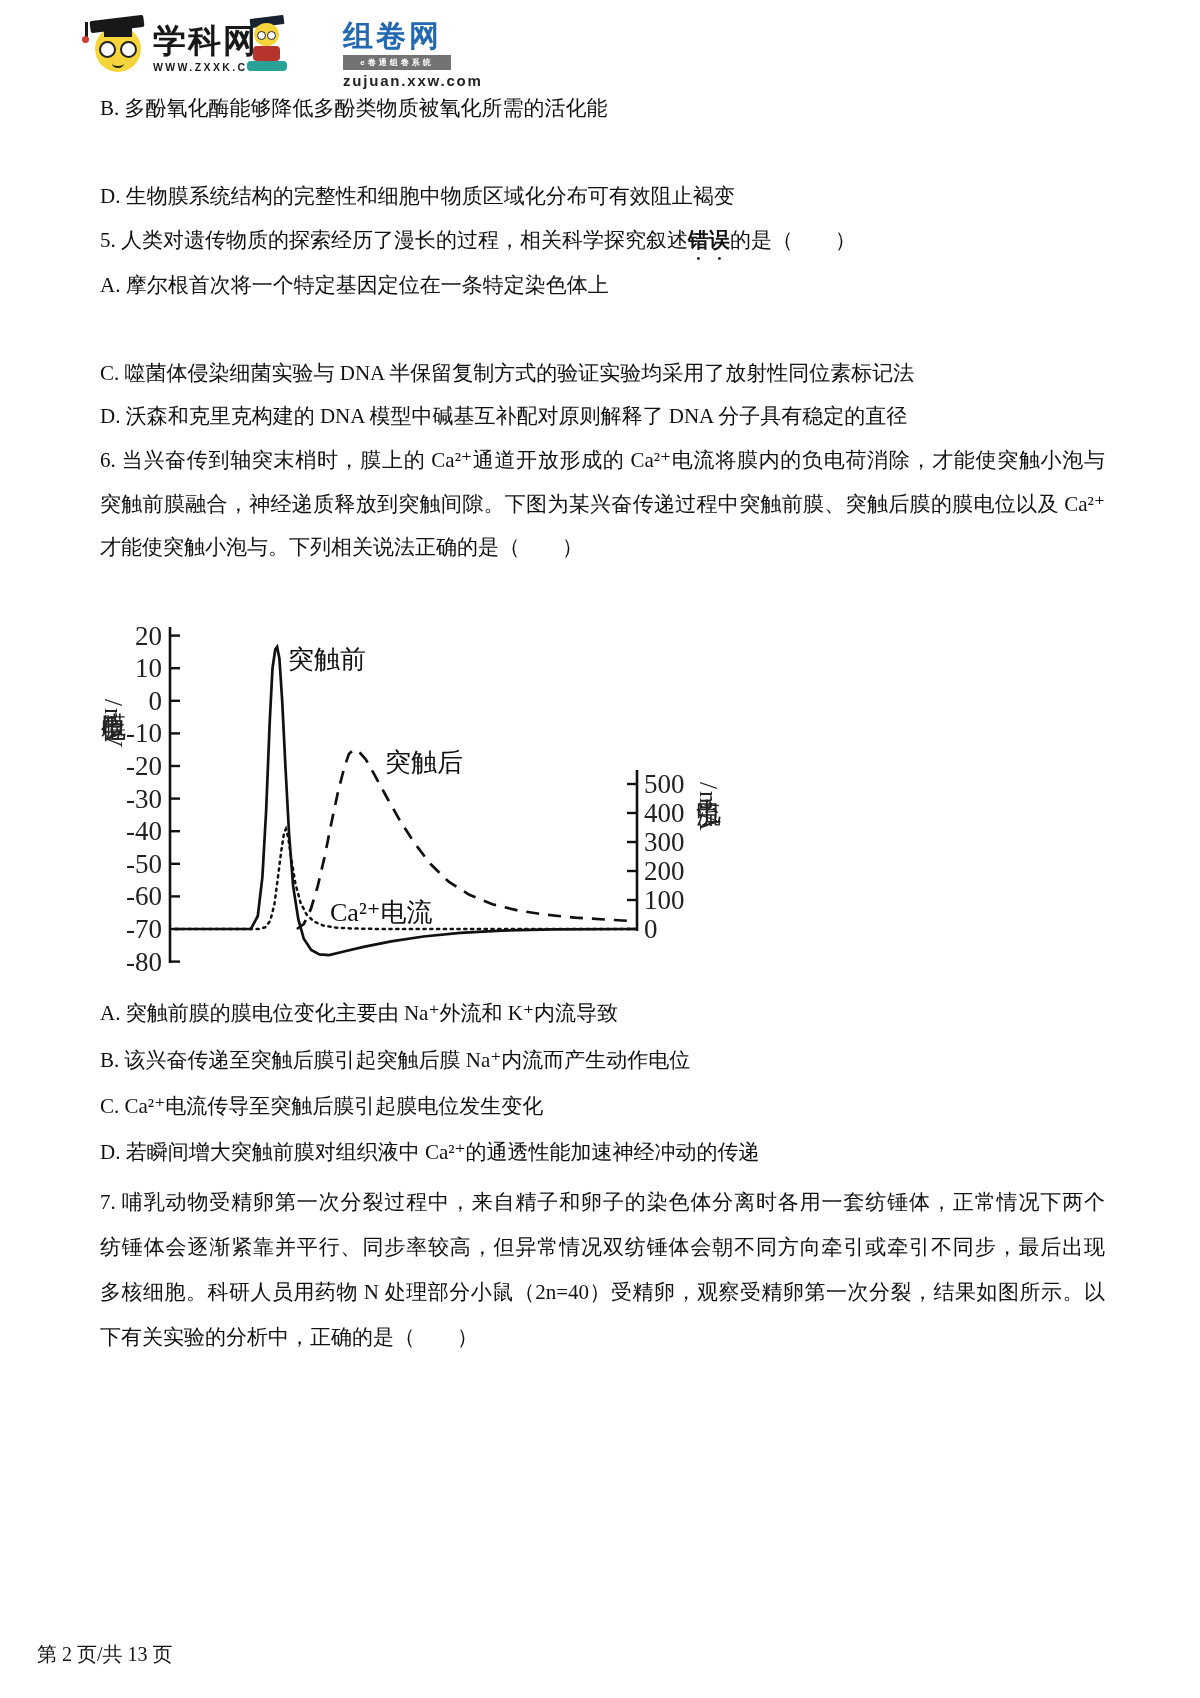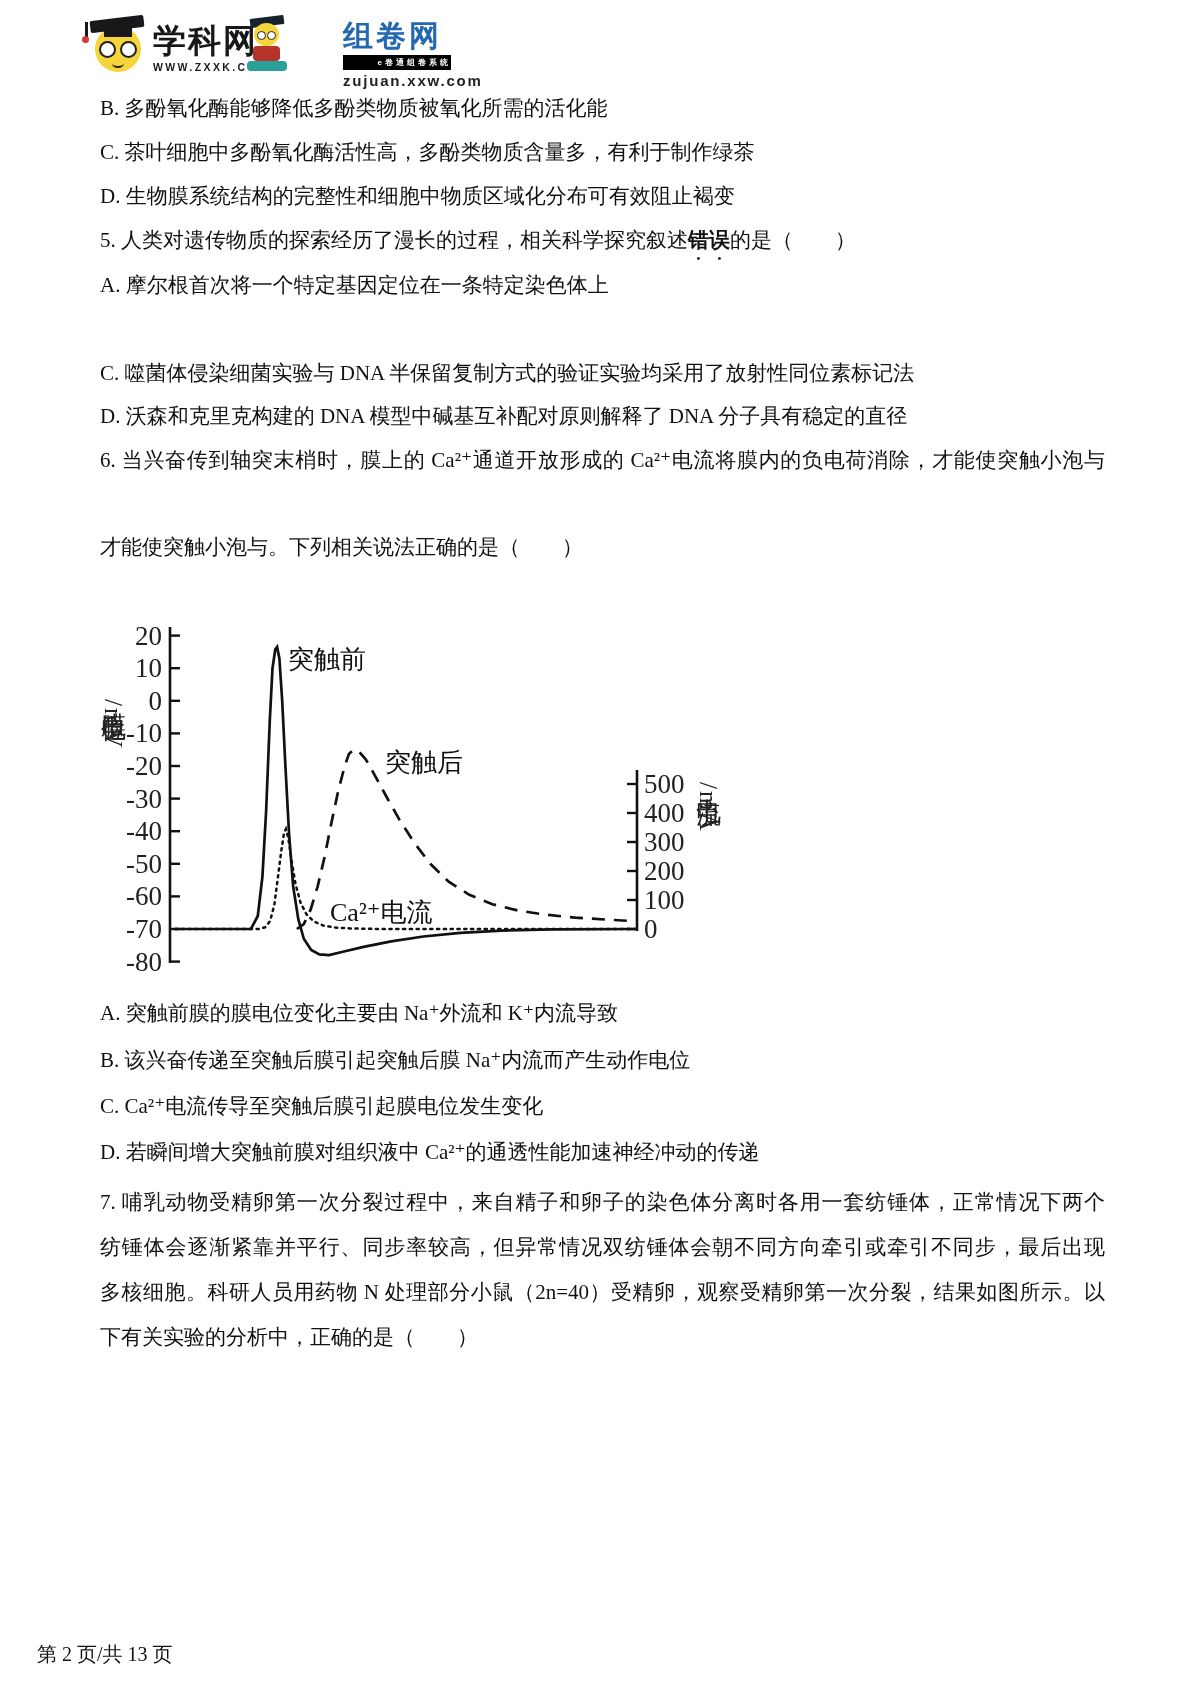--- a/index.html
+++ b/index.html
@@ -27,22 +27,22 @@
   .xkw-url{font-family:"Liberation Sans","DejaVu Sans",sans-serif;font-weight:700;font-size:10.5px;letter-spacing:2.4px;color:#17181a;margin-top:3px;}
   .zm{position:absolute;left:0;top:2px;width:42px;height:60px;}
   .zm-cap{position:absolute;left:4px;top:1px;width:34px;height:9px;background:#16222e;transform:rotate(-7deg);border-radius:1px;}
   .zm-head{position:absolute;left:8px;top:7px;width:25px;height:23px;border-radius:50%;background:#f6d43c;}
   .zm-e1,.zm-e2{position:absolute;width:7px;height:7px;border-radius:50%;background:#fff;border:1.5px solid #222;top:8px;}
   .zm-e1{left:3px}.zm-e2{left:13px}
   .zm-body{position:absolute;left:7px;top:30px;width:27px;height:15px;background:#b5342c;border-radius:4px;}
   .zm-desk{position:absolute;left:1px;top:45px;width:40px;height:10px;background:#2aa198;border-radius:4px;}
   .zjw-txt{position:absolute;left:54px;top:6px;margin-left:43px;}
   .zjw-name{font-family:"Liberation Sans","DejaVu Sans",sans-serif;font-weight:700;font-size:30px;line-height:32px;letter-spacing:3px;color:#2468b0;}
-  .zjw-strip{margin-top:3px;width:108px;background:#000000;color:#fff;font-family:"Liberation Sans",sans-serif;
-             font-size:8px;font-weight:700;letter-spacing:3px;text-align:right;padding:2px 0;}
+  .zjw-strip{margin-top:3px;width:108px;background:#737373;color:#fff;font-family:"Liberation Sans",sans-serif;
+             font-size:8px;font-weight:700;letter-spacing:3px;text-align:center;padding:2px 0;}
   .zjw-url{font-family:"Liberation Sans","DejaVu Sans",sans-serif;font-weight:700;font-size:15px;letter-spacing:1.8px;color:#222;margin-top:2px;text-align:center;width:108px;}
   
   #chart-svg{position:absolute;left:90px;top:575px;width:640px;height:410px;}
   #chart-svg text{font-family:"Liberation Serif","DejaVu Serif",serif;}
   .vlabel{position:absolute;writing-mode:vertical-lr;text-orientation:mixed;font-size:25px;color:#222;letter-spacing:2px;}
   #ylabel-left{left:97px;top:693px;}
   #ylabel-right{left:692px;top:778px;}
 </style>
 </head>
 <body>
@@ -76,30 +76,30 @@
       <div class="zm-desk"></div>
     </div>
     <div class="zjw-txt">
       <div class="zjw-name">组卷网</div>
       <div class="zjw-strip">e卷通组卷系统</div>
       <div class="zjw-url">zujuan.xxw.com</div>
     </div>
   </div>
 
   <div class="line" style="top:94px">B. 多酚氧化酶能够降低多酚类物质被氧化所需的活化能</div>
-  <div class="line" style="top:138px">C. 茶叶细胞中多酚氧化酶活性高，多酚类物质含量多，有利于制作绿茶</div>
   <div class="line" style="top:182px">D. 生物膜系统结构的完整性和细胞中物质区域化分布可有效阻止褐变</div>
 
   <div class="line" style="top:226px"><span>5. 人类对遗传物质的探索经历了漫长的过程，相关科学探究叙述</span><span class="emph">错误</span><span>的是（　　）</span></div>
 
   <div class="line" style="top:271px">A. 摩尔根首次将一个特定基因定位在一条特定染色体上</div>
   <div class="line" style="top:359px">C. 噬菌体侵染细菌实验与 DNA 半保留复制方式的验证实验均采用了放射性同位素标记法</div>
   <div class="line" style="top:402px">D. 沃森和克里克构建的 DNA 模型中碱基互补配对原则解释了 DNA 分子具有稳定的直径</div>
 
   <div class="line jl" style="top:446px">6. 当兴奋传到轴突末梢时，膜上的 Ca²⁺通道开放形成的 Ca²⁺电流将膜内的负电荷消除，才能使突触小泡与</div>
+  <div class="line jl" style="top:490px">突触前膜融合，神经递质释放到突触间隙。下图为某兴奋传递过程中突触前膜、突触后膜的膜电位以及 Ca²⁺</div>
   <div class="line" style="top:533px">才能使突触小泡与。下列相关说法正确的是（　　）</div>
 
   <svg id="chart-svg" viewBox="90 575 640 410">
       <line x1="170" y1="627" x2="170" y2="963" stroke="#111" stroke-width="2.6"></line>
       <line x1="170" y1="635.6" x2="180" y2="635.6" stroke="#111" stroke-width="2.4"></line>
       <text x="162" y="644.6" text-anchor="end" font-size="27" fill="#222">20</text>
       <line x1="170" y1="668.2" x2="180" y2="668.2" stroke="#111" stroke-width="2.4"></line>
       <text x="162" y="677.2" text-anchor="end" font-size="27" fill="#222">10</text>
       <line x1="170" y1="700.8" x2="180" y2="700.8" stroke="#111" stroke-width="2.4"></line>
       <text x="162" y="709.8" text-anchor="end" font-size="27" fill="#222">0</text>

